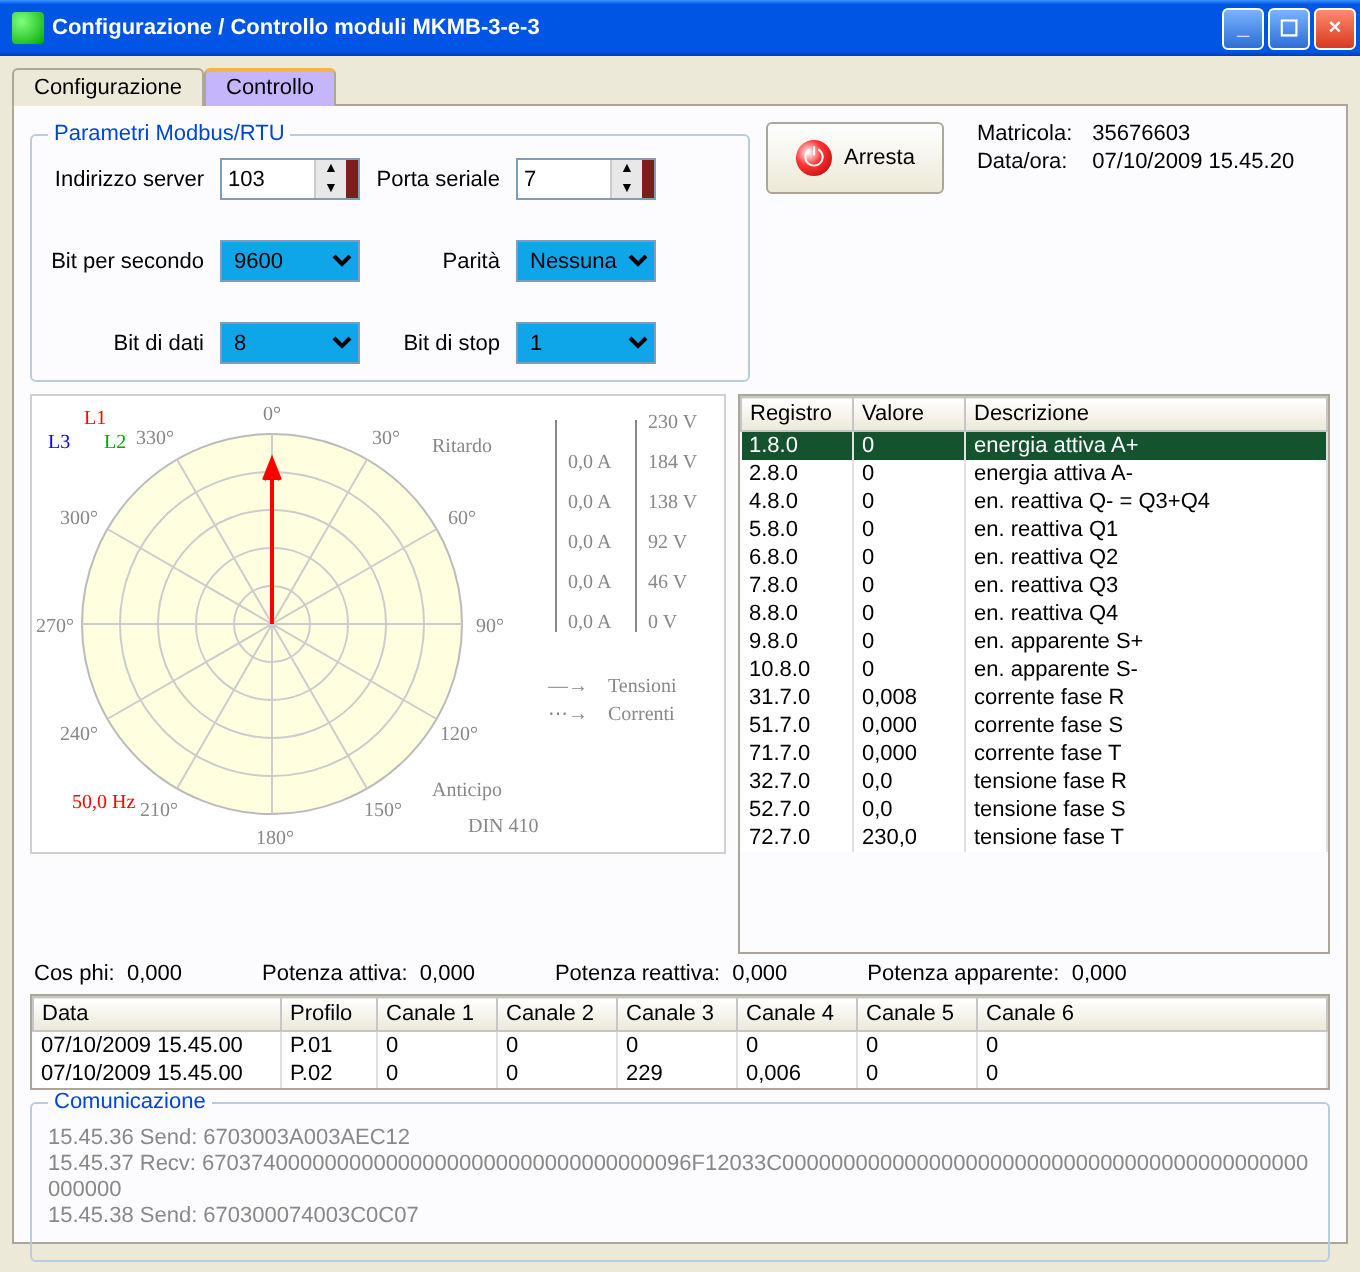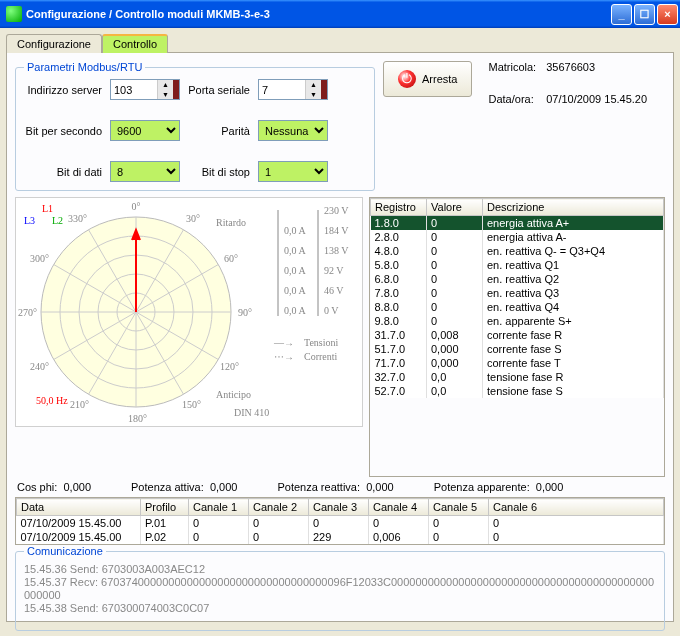--- a/index.html
+++ b/index.html
@@ -6,38 +6,38 @@
 body{background:#ece9d8;width:680px;height:636px;overflow:hidden}
 .titlebar{height:28px;background:linear-gradient(to bottom,#3a95ff 0%,#0055e5 8%,#0055e5 92%,#003db6 100%);display:flex;align-items:center;padding:0 2px 0 6px;color:#fff;font-size:13px;font-weight:bold}
 .titlebar .icon{width:16px;height:16px;margin-right:4px;background:radial-gradient(circle at 30% 30%,#7fff7f,#0a0);border-radius:2px}
 .titlebar .title{flex:1}
 .winbtn{width:21px;height:21px;margin-left:2px;border-radius:3px;border:1px solid #fff;display:flex;align-items:center;justify-content:center;font-weight:bold;color:#fff;font-size:11px}
 .min,.max{background:linear-gradient(to bottom,#7ab3ff,#2d6dd6)}
 .close{background:linear-gradient(to bottom,#ff8a6f,#d63a1f)}
 .winbody{padding:6px;height:608px}
 .tabs{display:flex;gap:0;margin-bottom:-1px;position:relative;z-index:2}
 .tab{padding:3px 10px;border:1px solid #aca899;border-bottom:none;background:#ece9d8;border-radius:3px 3px 0 0;cursor:pointer}
-.tab.active{background:#bef264;border-top:2px solid #f5b542;padding-top:2px;position:relative}
+.tab.active{background:#c4b5fd;border-top:2px solid #f5b542;padding-top:2px;position:relative}
 .tabpanel{border:1px solid #aca899;background:#fcfcfe;padding:8px;height:570px}
 fieldset{border:1px solid #b8cde0;border-radius:3px;padding:6px 8px 8px;margin-bottom:6px}
 fieldset legend{color:#0046d5;padding:0 3px}
 .row1{display:flex;gap:8px}
 .modbus{width:360px}
 .modgrid{display:grid;grid-template-columns:78px 70px 62px 70px;gap:20px 8px;align-items:center}
 .modgrid label{text-align:right}
 .numbox{display:flex;border:1px solid #7f9db9;background:#7f1d1d;height:21px}
 .numbox input{border:none;width:46px;padding:0 3px;outline:none}
 .spinbtns{display:flex;flex-direction:column;width:16px}
 .spinbtns div{flex:1;background:#e8e8e8;border-left:1px solid #ccc;display:flex;align-items:center;justify-content:center;font-size:7px}
-select{border:1px solid #7f9db9;background:#bef264;height:21px;padding:0 2px;width:100%}
+select{border:1px solid #7f9db9;background:#0ea5e9;height:21px;padding:0 2px;width:100%}
 .rightside{flex:1;display:flex;flex-direction:column;gap:4px}
 .toprow{display:flex;gap:16px;align-items:flex-start}
 .btn{border:1px solid #aca899;border-radius:3px;background:linear-gradient(to bottom,#fff,#ece9d8);padding:8px 14px;display:flex;align-items:center;gap:6px;cursor:pointer}
 .btn .ico{width:18px;height:18px;border-radius:50%;background:radial-gradient(circle at 35% 35%,#fff,#f33 40%,#a00);display:flex;align-items:center;justify-content:center;color:#fff;font-size:13px}
-.meta{display:grid;grid-template-columns:auto auto;gap:20px 10px}
+.meta{display:grid;grid-template-columns:auto auto;gap:2px 10px}
 .row2{display:flex;gap:6px}
 .polar{width:348px;height:230px;border:1px solid #d0d0d0;background:#fff;position:relative}
 .reggrid{flex:1;height:280px;border:1px solid #aca899;overflow:hidden}
 table{border-collapse:collapse;width:100%}
 th{background:linear-gradient(to bottom,#fff,#ece9d8);border:1px solid #c6c6c6;text-align:left;font-weight:normal;padding:2px 4px}
 td{border-right:1px solid #e0e0e0;padding:1px 4px;background:#fff}
 tr.sel td{background:#14532d;color:#fff}
 .statrow{display:flex;gap:40px;padding:4px 2px}
 .chgrid{height:48px;border:1px solid #aca899;overflow:auto}
 .commbox{height:86px;overflow:auto}
@@ -214,20 +214,25 @@
                 <td>8.8.0</td>
                 <td>0</td>
                 <td>en. reattiva Q4</td>
               </tr>
               <tr>
                 <td>9.8.0</td>
                 <td>0</td>
                 <td>en. apparente S+</td>
               </tr>
               <tr>
+                <td>10.8.0</td>
+                <td>0</td>
+                <td>en. apparente S-</td>
+              </tr>
+              <tr>
                 <td>31.7.0</td>
                 <td>0,008</td>
                 <td>corrente fase R</td>
               </tr>
               <tr>
                 <td>51.7.0</td>
                 <td>0,000</td>
                 <td>corrente fase S</td>
               </tr>
               <tr>
@@ -237,20 +242,25 @@
               </tr>
               <tr>
                 <td>32.7.0</td>
                 <td>0,0</td>
                 <td>tensione fase R</td>
               </tr>
               <tr>
                 <td>52.7.0</td>
                 <td>0,0</td>
                 <td>tensione fase S</td>
+              </tr>
+              <tr>
+                <td>72.7.0</td>
+                <td>230,0</td>
+                <td>tensione fase T</td>
               </tr>
             </tbody>
         </table>
       </div>
     </div>
 
     <div class="statrow">
       <span><span>Cos phi:</span>&nbsp;&nbsp;<span>0,000</span></span>
       <span><span>Potenza attiva:</span>&nbsp;&nbsp;<span>0,000</span></span>
       <span><span>Potenza reattiva:</span>&nbsp;&nbsp;<span>0,000</span></span>

